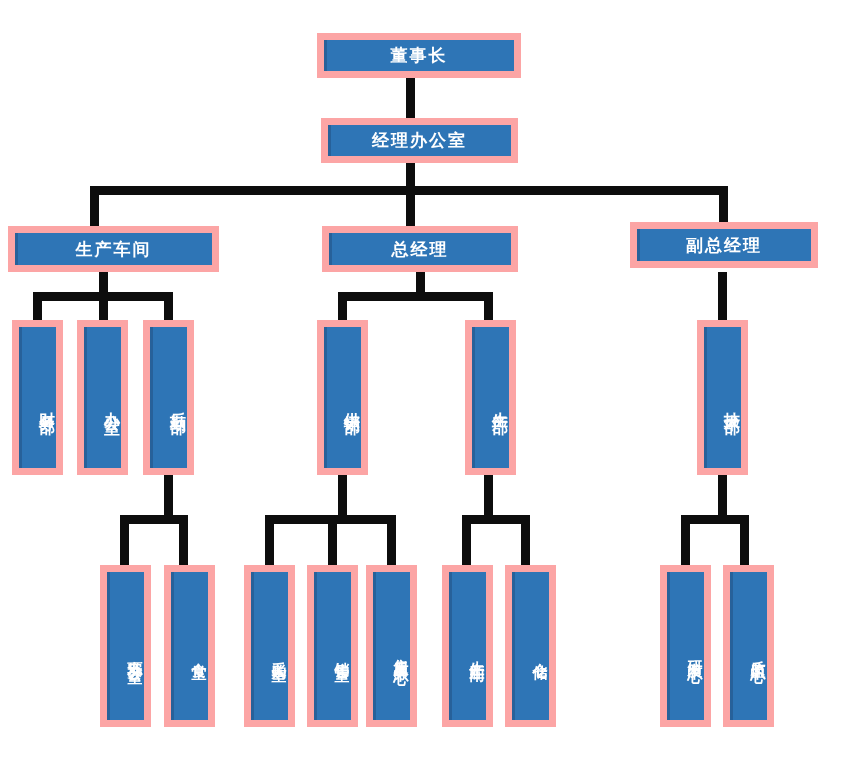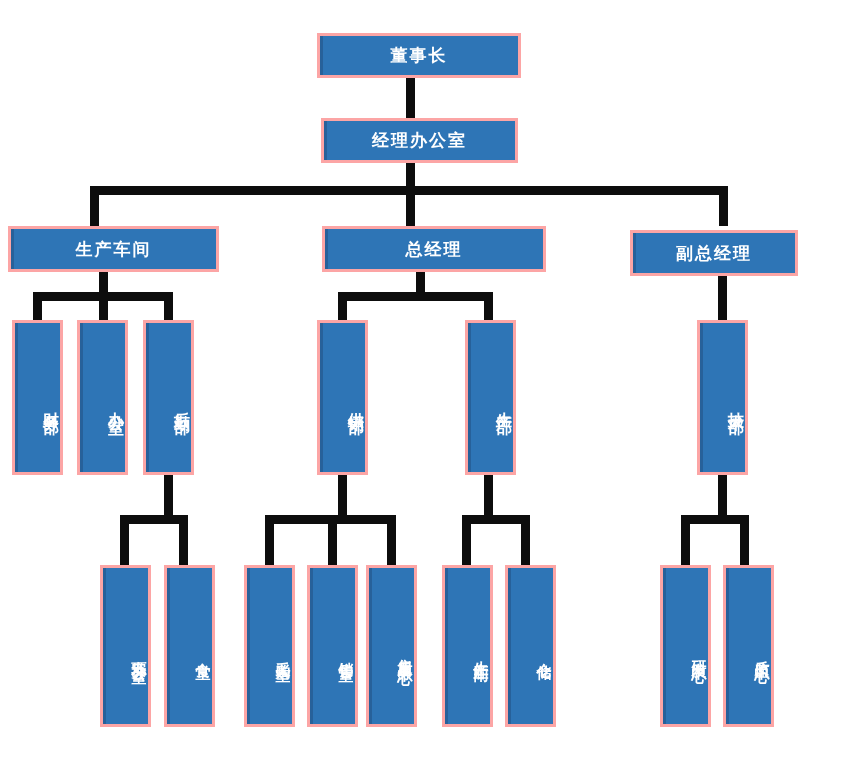--- a/index.html
+++ b/index.html
@@ -14,21 +14,21 @@
     position: relative;
     width: 841px;
     height: 761px;
     background: #ffffff;
     overflow: hidden;
   }
   .node {
     position: absolute;
     box-sizing: border-box;
     background: #2E75B6;
-    border: 3px solid #fca5a5;
+    border: 7px solid #fca5a5;
     box-shadow: inset 3px 0 0 0 #27619a;
     color: #ffffff;
     display: flex;
     align-items: center;
     justify-content: center;
     text-align: center;
     font-weight: bold;
     letter-spacing: 1px;
     z-index: 2;
   }
@@ -75,24 +75,24 @@
   <div class="link" style="left:406px; top:163px; width:9px; height:28px;"></div>
 
   <div class="link" style="left:90px; top:186px; width:638px; height:9px;"></div>
   <div class="link" style="left:90px; top:186px; width:9px; height:40px;"></div>
   <div class="link" style="left:406px; top:186px; width:9px; height:40px;"></div>
   <div class="link" style="left:719px; top:186px; width:9px; height:40px;"></div>
 
   <div class="node horiz" style="left:8px; top:226px; width:211px; height:46px;">
     <span>生产车间</span>
   </div>
-  <div class="node horiz" style="left:322px; top:226px; width:224px; height:46px;font-family:Liberation Mono, monospace;">
+  <div class="node horiz" style="left:322px; top:226px; width:196px; height:46px;font-family:Liberation Mono, monospace;">
     <span>总经理</span>
   </div>
-  <div class="node horiz" style="left:630px; top:230px; width:168px; height:46px;">
+  <div class="node horiz" style="left:630px; top:222px; width:188px; height:46px;">
     <span>副总经理</span>
   </div>
 
   <div class="link" style="left:99px; top:272px; width:9px; height:24px;"></div>
   <div class="link" style="left:33px; top:292px; width:140px; height:9px;"></div>
   <div class="link" style="left:33px; top:292px; width:9px; height:28px;"></div>
   <div class="link" style="left:99px; top:292px; width:9px; height:28px;"></div>
   <div class="link" style="left:164px; top:292px; width:9px; height:28px;"></div>
 
   <div class="link" style="left:416px; top:272px; width:9px; height:24px;"></div>

